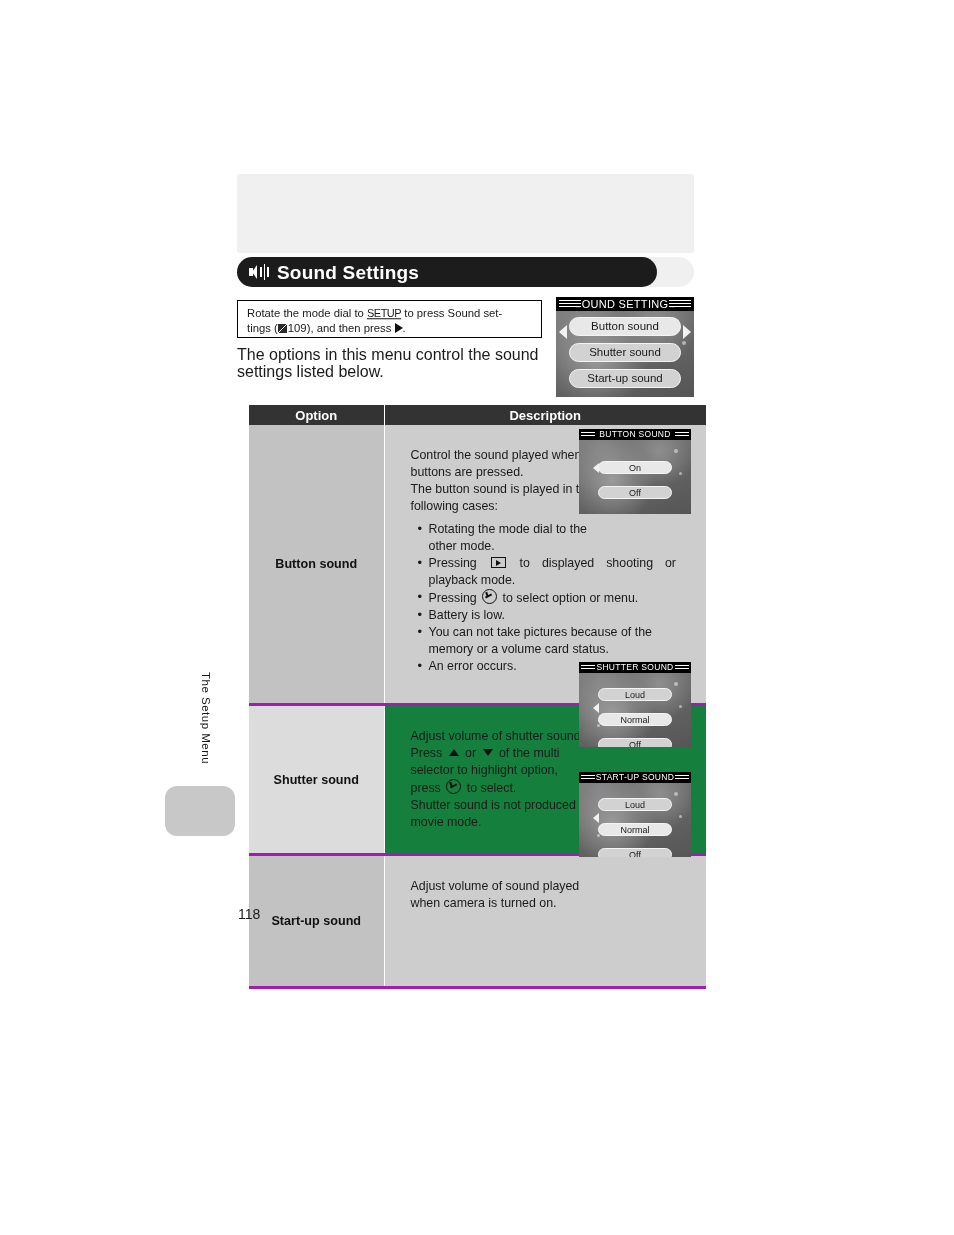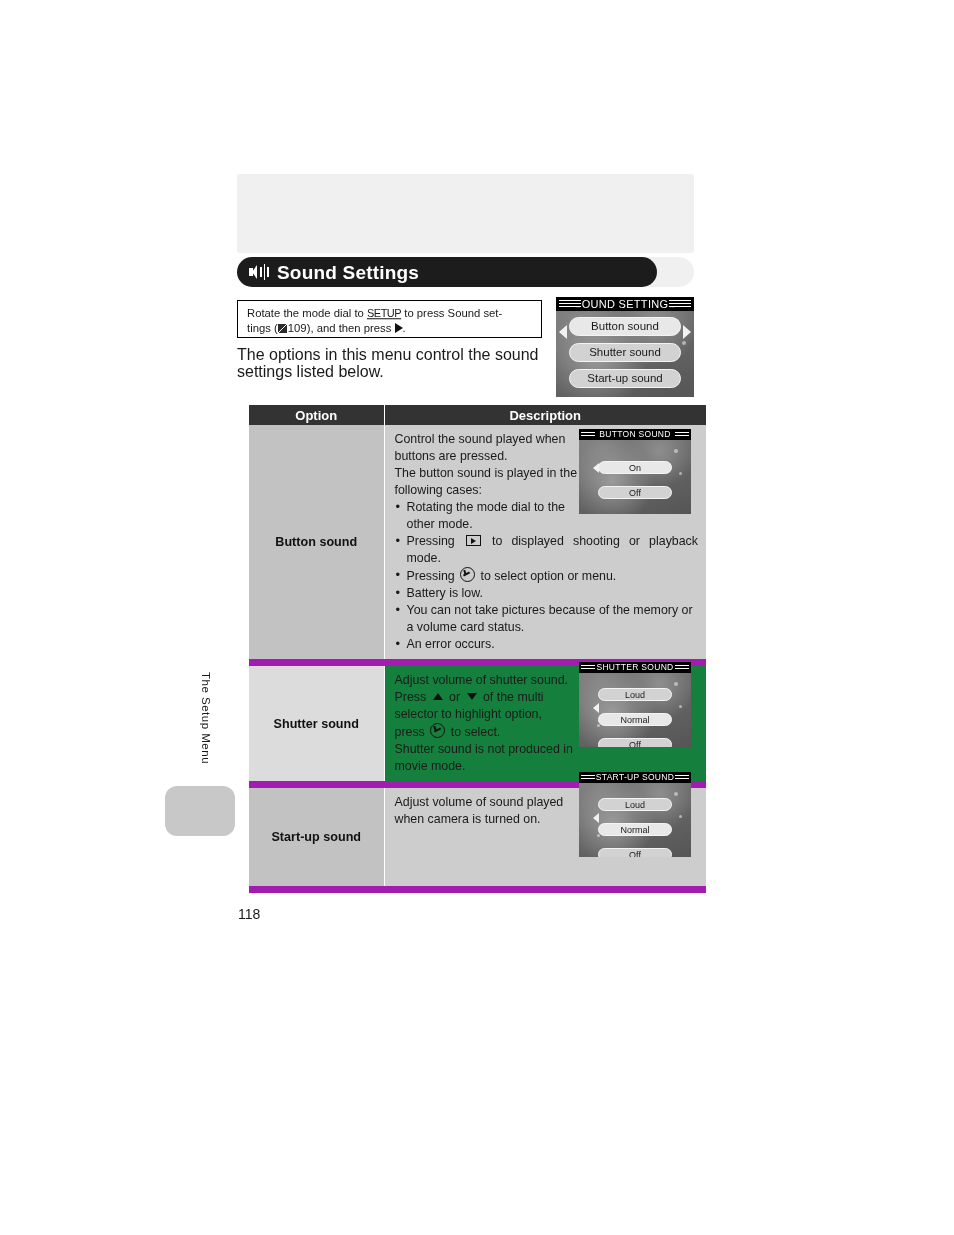--- a/index.html
+++ b/index.html
@@ -281,23 +281,23 @@
     font-size: 13px;
     font-weight: bold;
     height: 20px;
     padding: 0;
     text-align: center;
     border-right: 1px solid #ffffff;
   }
   .tbl th:last-child { border-right: none; }
   .tbl td {
     vertical-align: middle;
-    padding: 0;
+    padding: 16px;
     border-right: 1px solid #ffffff;
-    border-bottom: 7px solid #a21caf;
+    border-bottom: 3px solid #a21caf;
   }
   .tbl td:last-child { border-right: none; }
   .col-opt { width: 135px; }
   .col-desc { width: 322px; }
 
   .row-a .opt-cell  { background: #c2c2c2; }
   .row-a .desc-cell { background: #cdcdcd; }
   .row-b .opt-cell  { background: #dcdcdc; }
   .row-b .desc-cell { background: #15803d; }
 
@@ -310,21 +310,21 @@
   .desc-inner {
     position: relative;
     padding: 6px 8px 6px 10px;
     font-size: 12.4px;
     line-height: 17px;
     color: #1a1a1a;
     min-height: 30px;
   }
   .desc-inner p { margin: 0; }
   ul.bullets {
-    margin: 0;
+    margin: 6px;
     padding: 0;
     list-style: none;
   }
   ul.bullets li {
     position: relative;
     padding-left: 12px;
     margin: 0;
   }
   ul.bullets li::before {
     content: "\2022";

